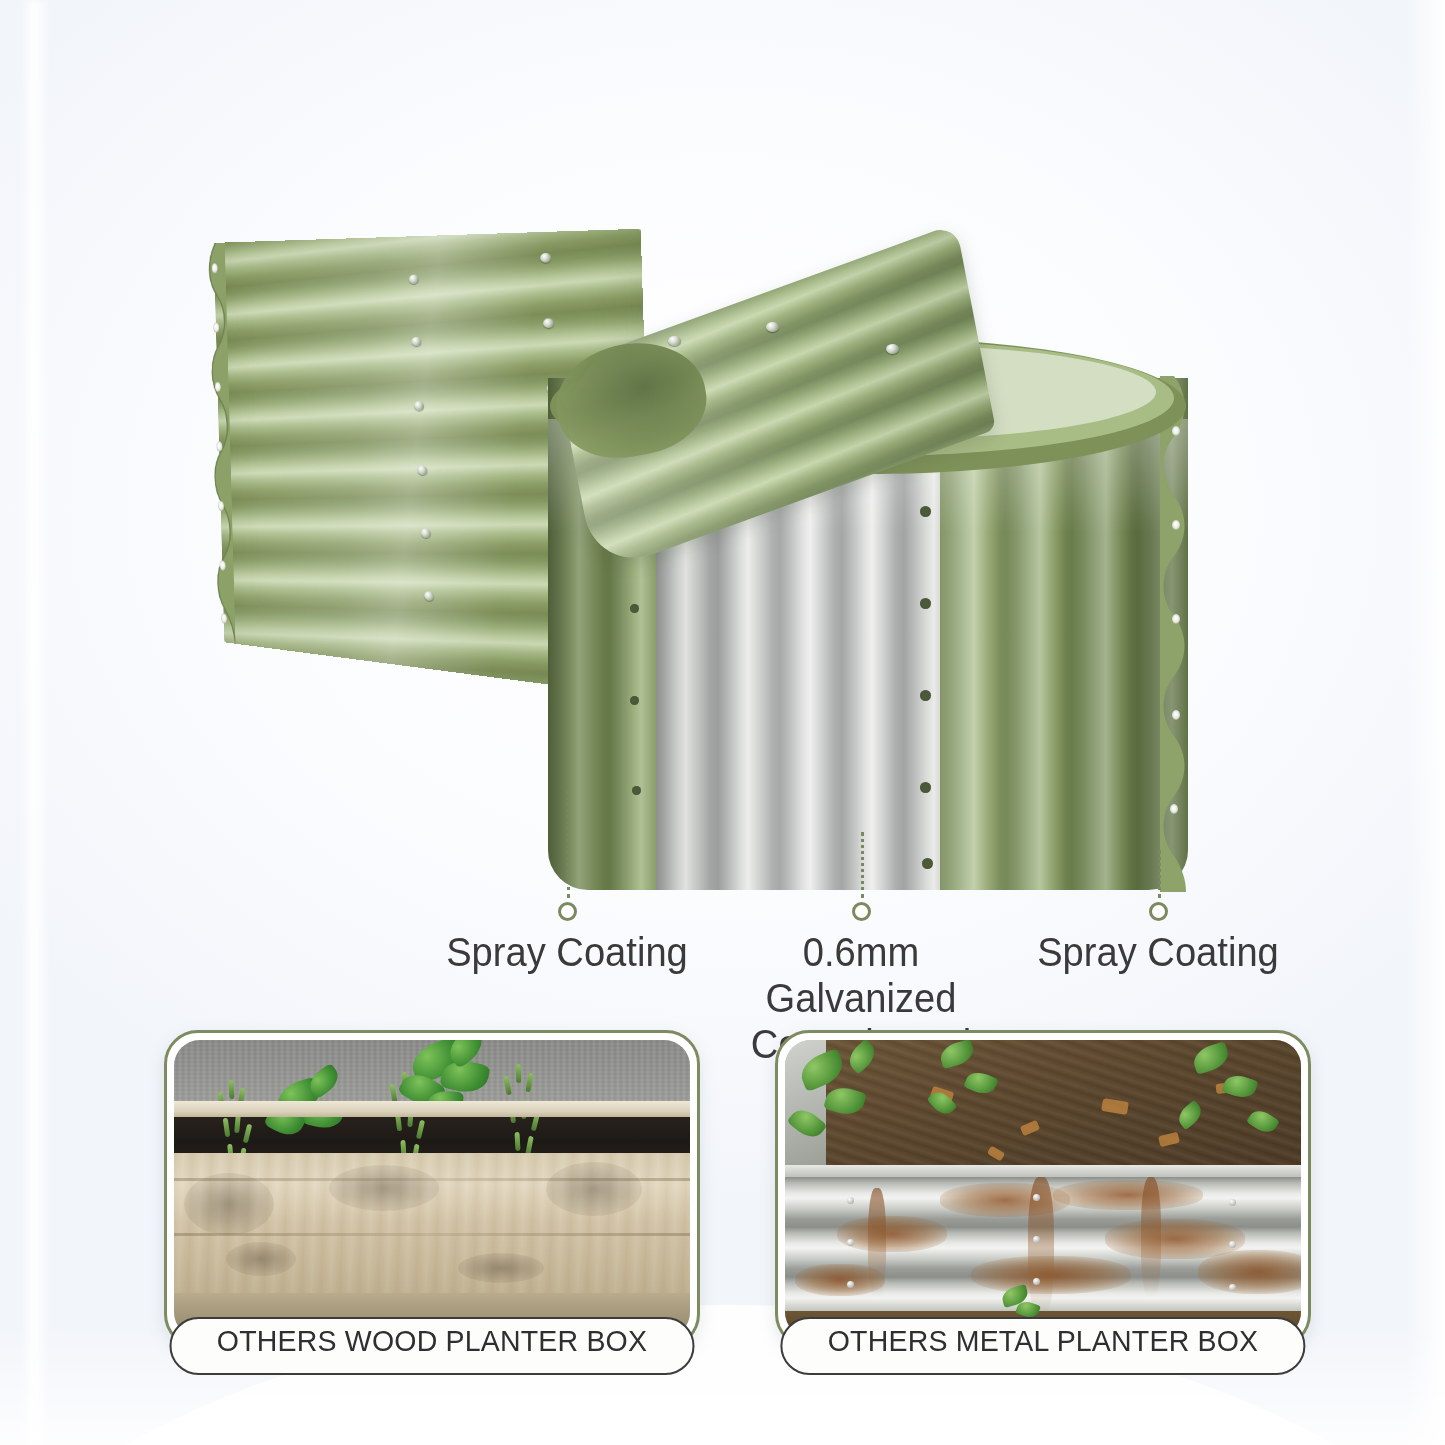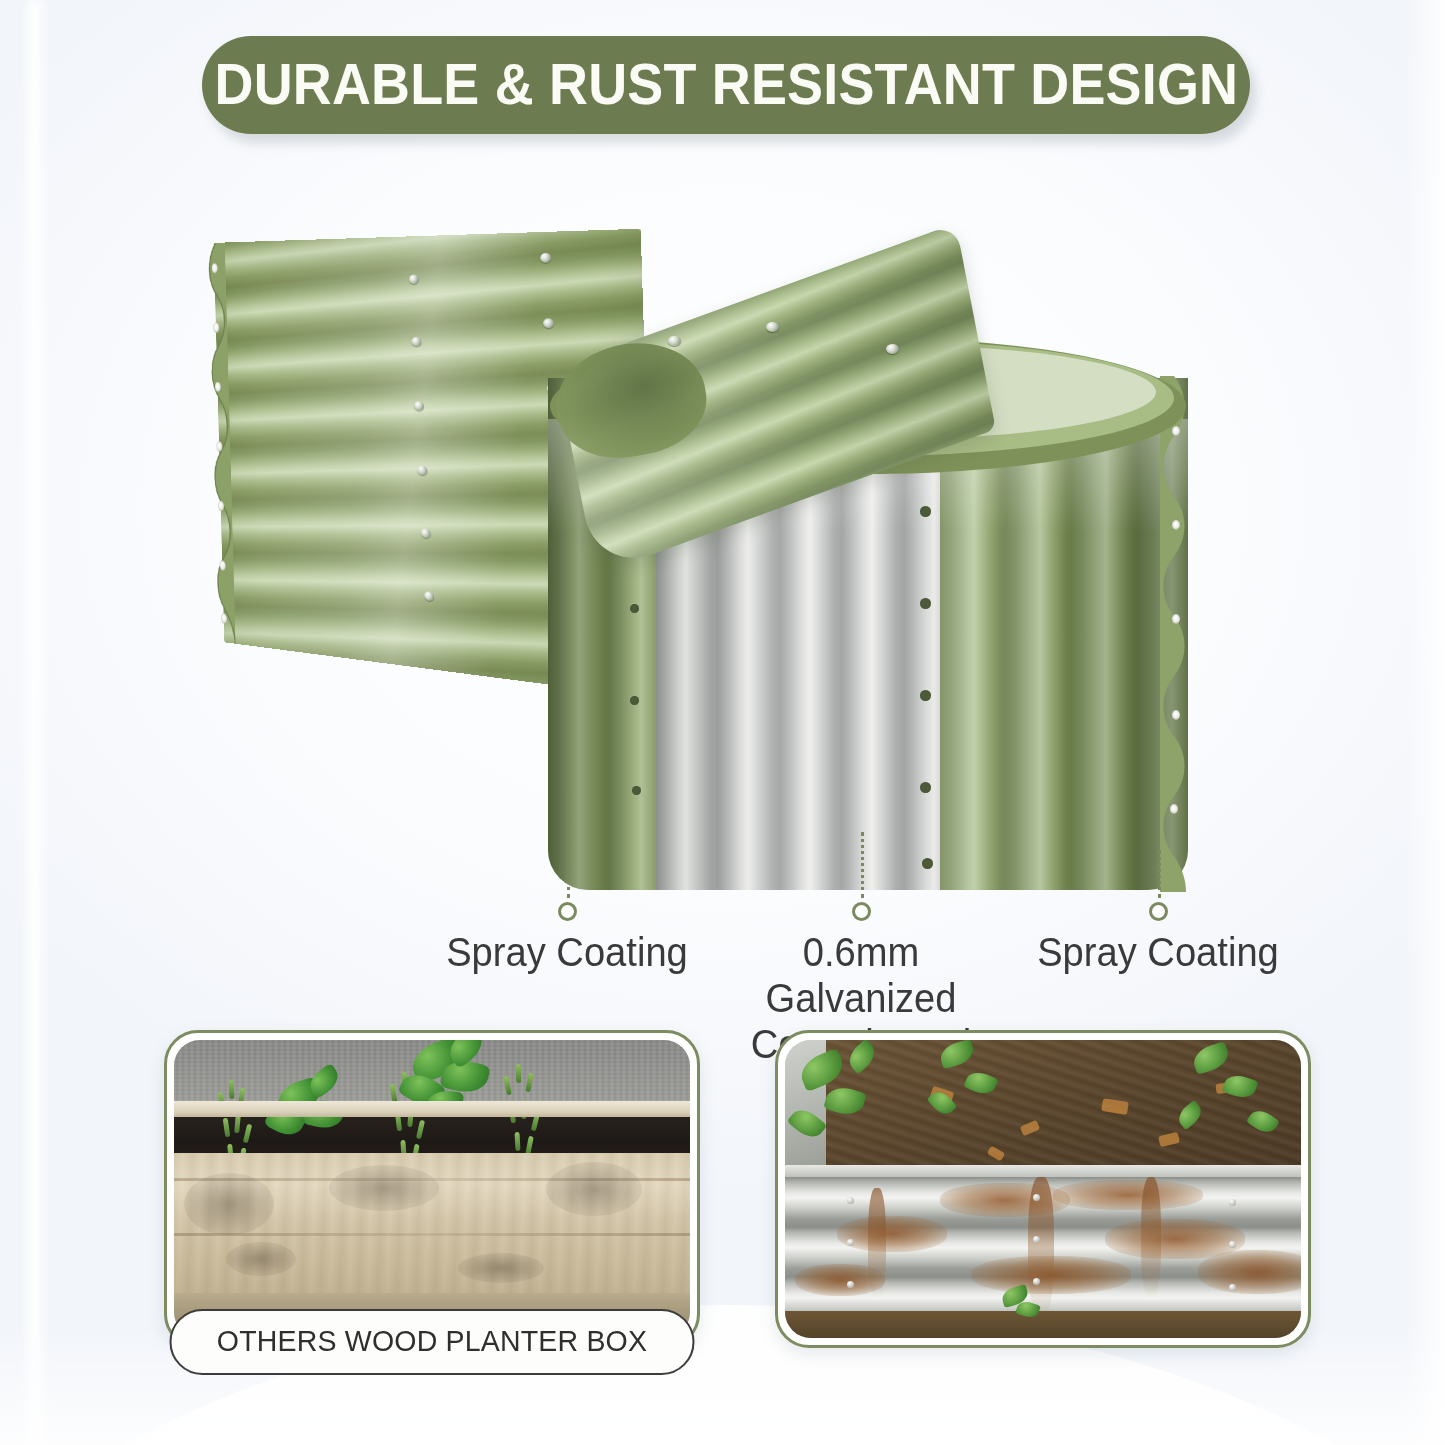--- a/index.html
+++ b/index.html
@@ -271,21 +271,21 @@
     position: relative;
     width: 100%; height: 100%;
     border-radius: 26px;
     overflow: hidden;
   }
   .photo-caption {
     position: absolute;
     bottom: -30px; left: 50%;
     transform: translateX(-50%);
     min-width: 382px;
-    padding: 13px 34px 15px;
+    padding: 5px 34px 15px;
     background: #fdfdfb;
     border: 2px solid #3c3c3c;
     border-radius: 34px;
     color: #2f2f2f;
     font-size: 30px;
     text-align: center;
     white-space: nowrap;
     letter-spacing: 0.2px;
     transform-origin: center;
   }
@@ -406,23 +406,20 @@
 </head>
 <body>
 
 <div id="page">
 
   <div class="edge-glow-left"></div>
   <div class="edge-glow-right"></div>
   <div class="bottom-sweep"></div>
   <div class="edge-glow-bottom"></div>
 
-  <div class="title-banner">
-    <div class="title-text">DURABLE &amp; RUST RESISTANT DESIGN</div>
-  </div>
 
 
   <div class="product-stage">
 
     <div class="flat-panel">
       <div class="corr"></div>
       <div class="sheen"></div>
       <svg class="wave-edge" viewBox="0 0 34 470" preserveAspectRatio="none">
         <path d="M34,0 L20,0 C6,20 6,45 20,62 C34,80 34,104 20,122
                  C6,140 6,166 20,184 C34,202 34,228 20,246
@@ -651,15 +648,18 @@
           <div class="metal-rivet" style="left:48%; top:72%;"></div>
           <div class="metal-rivet" style="left:86%; top:16%;"></div>
           <div class="metal-rivet" style="left:86%; top:46%;"></div>
           <div class="metal-rivet" style="left:86%; top:76%;"></div>
         </div>
         <div class="metal-ground"></div>
         <div class="metal-plant" style="left:42%; top:83%; width:26px; height:18px; transform:rotate(-14deg);"></div>
         <div class="metal-plant" style="left:45%; top:88%; width:22px; height:15px; transform:rotate(20deg);"></div>
       </div>
     </div>
+    <div class="photo-caption">
+      <span>OTHERS METAL PLANTER BOX</span>
+    </div>
   </div>
 
 </div>
 
 </body></html>

